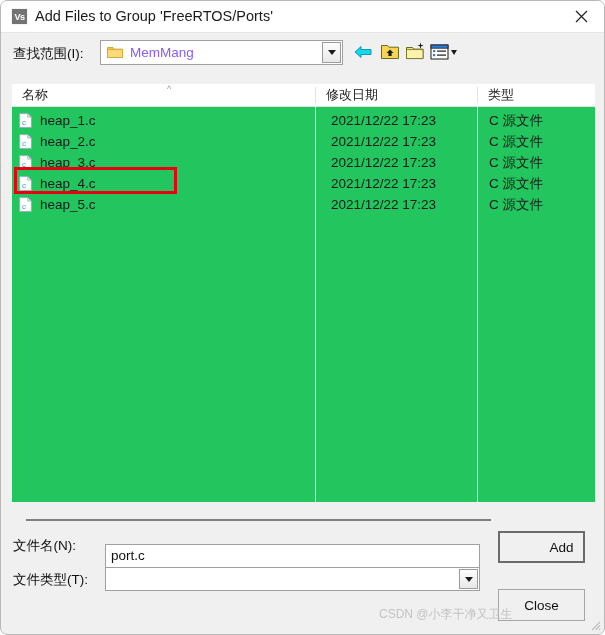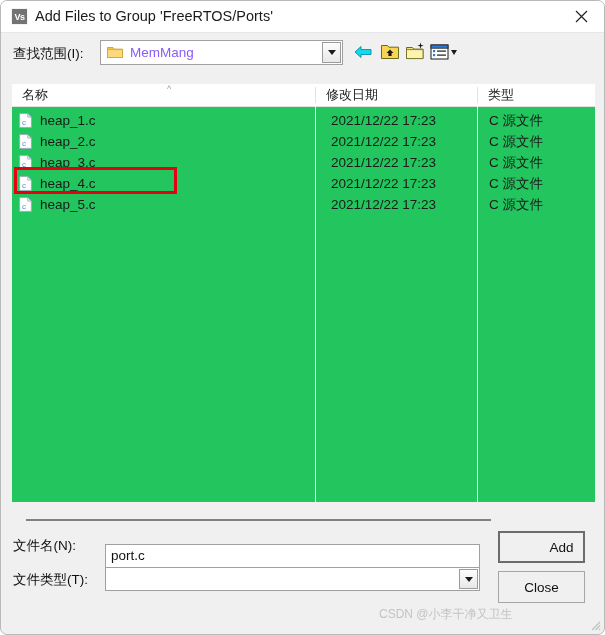--- a/index.html
+++ b/index.html
@@ -161,21 +161,21 @@
     display:flex;align-items:center;justify-content:center;
   }
 
   .btn{
     position:absolute;left:497px;width:87px;height:32px;
     background:#f0f0f0;border:1px solid #a6a6a6;box-sizing:border-box;
     display:flex;align-items:center;justify-content:center;
     font-size:13.5px;color:#111;cursor:default;
   }
   #btn-add{top:530px;border:2px solid #6b6b6b;padding-left:40px;}
-  #btn-close{top:570px;}
+  #btn-close{top:588px;}
 
   
   .watermark{
     position:absolute;left:378px;top:605px;
     font-size:12px;color:#c3c3c3;white-space:nowrap;
     font-family:"Liberation Sans","DejaVu Sans",sans-serif;
   }
   .grip{
     position:absolute;right:3px;bottom:3px;width:13px;height:13px;
   }

